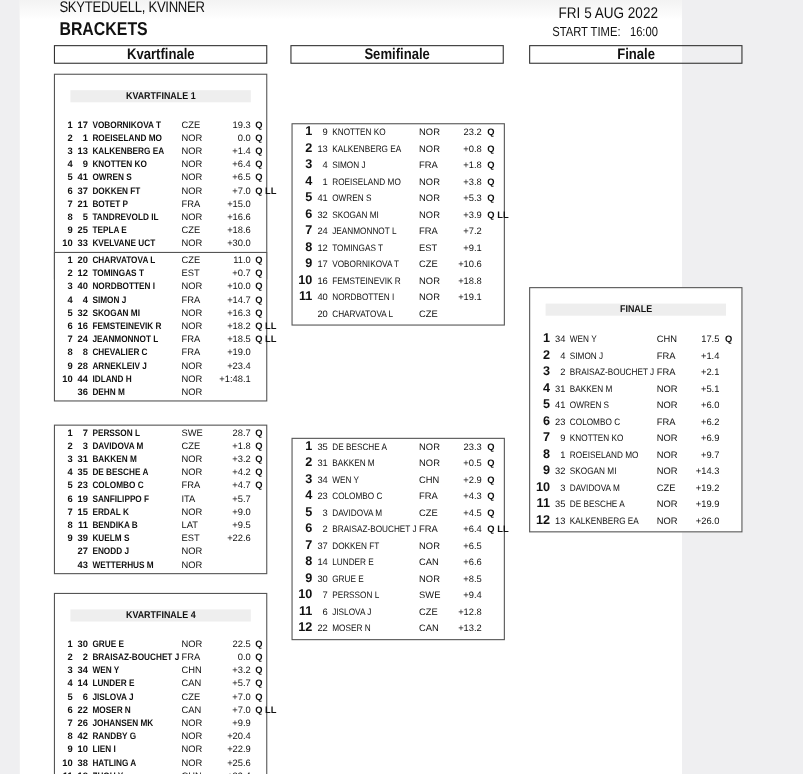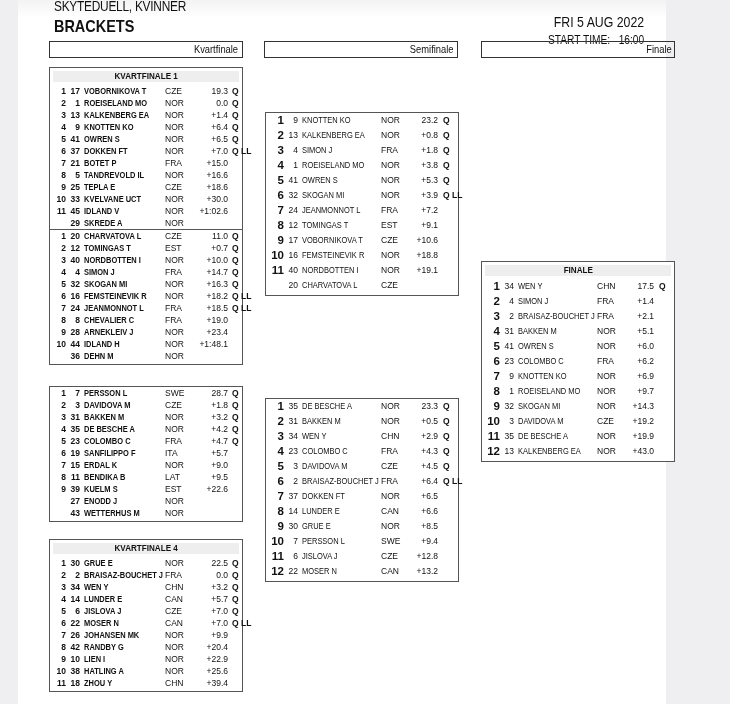--- a/index.html
+++ b/index.html
@@ -4,44 +4,43 @@
 <style>
   html, body { margin:0; padding:0; }
   body {
     width:730px; height:704px; overflow:hidden; position:relative;
     background:#efeff1;
     font-family:"Liberation Sans", sans-serif; color:#111;
   }
   .page {
     position:absolute; left:18px; top:0; width:602px; height:704px;
     background:#ffffff;
-    padding-left:46px;
   }
   .topfade { position:absolute; left:0; top:0; width:100%; height:18px;
     background:linear-gradient(#f3f3f3,#ffffff); }
   .header-left { position:absolute; left:36px; top:-2px; }
   .event { font-size:14px; letter-spacing:-0.3px; transform:scaleX(0.85); transform-origin:left; white-space:nowrap; }
   .title { font-size:17px; font-weight:bold; margin-top:3px; transform:scaleX(0.85); transform-origin:left; white-space:nowrap; }
-  .header-right { position:absolute; right:22px; top:14px; text-align:right; }
+  .header-right { position:absolute; right:22px; top:3px; text-align:right; }
   .date { font-size:14px; transform:scaleX(0.88); transform-origin:right; white-space:nowrap; }
   .starttime { font-size:12px; margin-top:3px; transform:scaleX(0.85); transform-origin:right; white-space:nowrap; }
   .starttime .val { margin-left:10px; }
 
   .round-head {
     position:absolute; top:41px; height:15px; border:1px solid #333;
-    font-size:11px; font-weight:normal; text-align:right; line-height:15px;
+    font-size:14px; font-weight:bold; text-align:center; line-height:15px;
   }
   .round-head span { display:inline-block; transform:scaleX(0.85); }
 
   .heat {
     position:absolute; border:1px solid #555; background:#fff;
   }
   .heat-title {
     background:#eeeeee; font-weight:bold; font-size:9px; text-align:center;
-    height:11px; line-height:11px; margin:3px;
+    height:11px; line-height:11px; margin:14px;
   }
   .heat-title span { display:inline-block; transform:scaleX(0.9); }
   .row { position:relative; height:12px; font-size:8.5px; font-weight:bold; white-space:nowrap; }
   .row > span { position:absolute; top:0; line-height:12px; }
   .c-rank { left:4px; width:12px; text-align:right; }
   .c-bib { left:16px; width:14px; text-align:right; }
   .c-name { left:34px; transform:scaleX(0.88); transform-origin:left; }
   .c-nat { left:115px; font-weight:normal; }
   .c-time { left:140px; width:38px; text-align:right; font-weight:normal; }
   .c-q { left:182px; }
@@ -738,20 +737,20 @@
         <span class="c-name">DE BESCHE A</span>
         <span class="c-nat">NOR</span>
         <span class="c-time">+19.9</span>
         <span class="c-q"></span>
       </div>
       <div class="row">
         <span class="c-rank">12</span>
         <span class="c-bib">13</span>
         <span class="c-name">KALKENBERG EA</span>
         <span class="c-nat">NOR</span>
-        <span class="c-time">+43.0</span>
+        <span class="c-time">+26.0</span>
         <span class="c-q"></span>
       </div>
       <div style="height: 2px;"></div>
     </div>
 </div>
 
 <div class="scrollbar"></div>
 
 </body></html>

